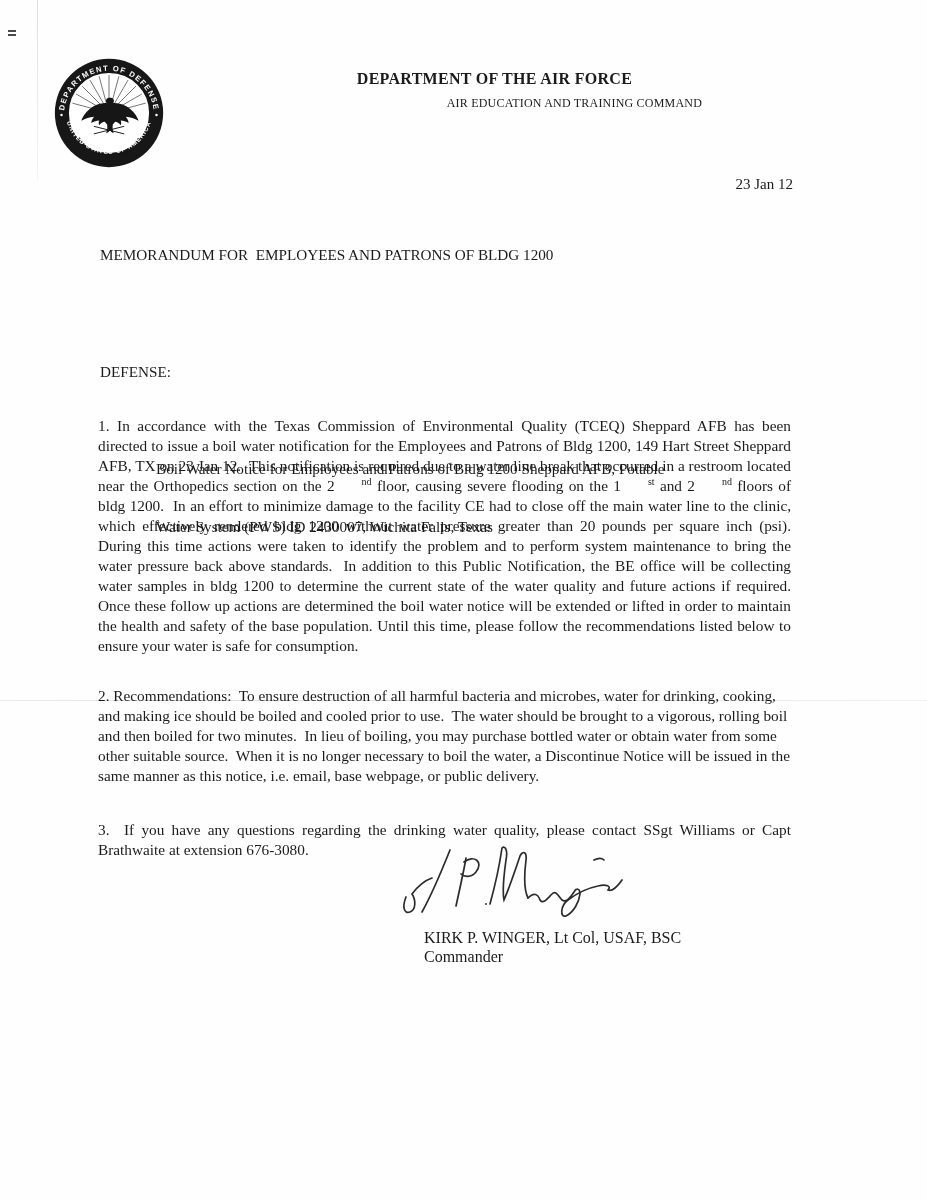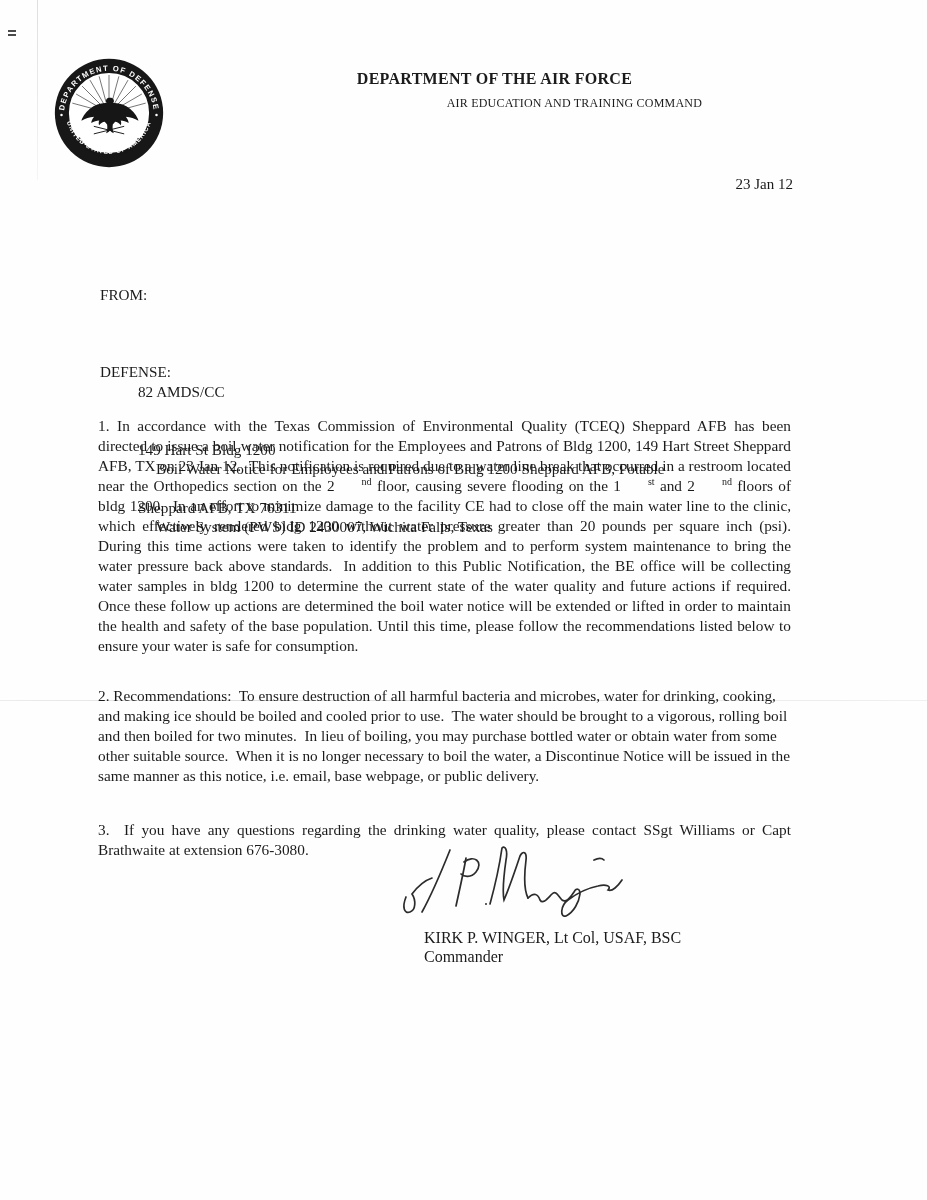--- a/index.html
+++ b/index.html
@@ -95,29 +95,22 @@
     </svg>
   </div>
 
   <div class="letterhead">
     <div class="lh-title">DEPARTMENT OF THE AIR FORCE</div>
     <div class="lh-sub">AIR EDUCATION AND TRAINING COMMAND</div>
   </div>
 
   <div class="date">23 Jan 12</div>
 
+  <div class="memo-for">MEMORANDUM FOR  EMPLOYEES AND PATRONS OF BLDG 1200</div>
 
-  <div class="hdr-block from-block">
-    <span class="hdr-label">FROM:</span>
-    <div class="from-values">
-      <div>82 AMDS/CC</div>
-      <div>149 Hart St Bldg 1200</div>
-      <div>Sheppard AFB, TX 76311</div>
-    </div>
-  </div>
 
   <div class="hdr-block subject-block">
     <span class="hdr-label">DEFENSE:</span>
     <div class="subject-values">
       <div>Boil Water Notice for Employees and Patrons of Bldg 1200 Sheppard AFB, Potable</div>
       <div>Water System (PWS) ID 2430007, Wichita Falls, Texas</div>
     </div>
   </div>
 
   <div class="para p1"><span>1. In accordance with the Texas Commission of Environmental Quality (TCEQ) Sheppard AFB has been directed to issue a boil water notification for the Employees and Patrons of Bldg 1200, 149 Hart Street Sheppard AFB, TX on 23 Jan 12.  This notification is required due to a water line break that occurred in a restroom located near the Orthopedics section on the 2</span><sup>nd</sup><span> floor, causing severe flooding on the 1</span><sup>st</sup><span> and 2</span><sup>nd</sup><span> floors of bldg 1200.  In an effort to minimize damage to the facility CE had to close off the main water line to the clinic, which effectively rendered bldg 1200 without water pressure greater than 20 pounds per square inch (psi).  During this time actions were taken to identify the problem and to perform system maintenance to bring the water pressure back above standards.  In addition to this Public Notification, the BE office will be collecting water samples in bldg 1200 to determine the current state of the water quality and future actions if required. Once these follow up actions are determined the boil water notice will be extended or lifted in order to maintain the health and safety of the base population. Until this time, please follow the recommendations listed below to ensure your water is safe for consumption.</span></div>

